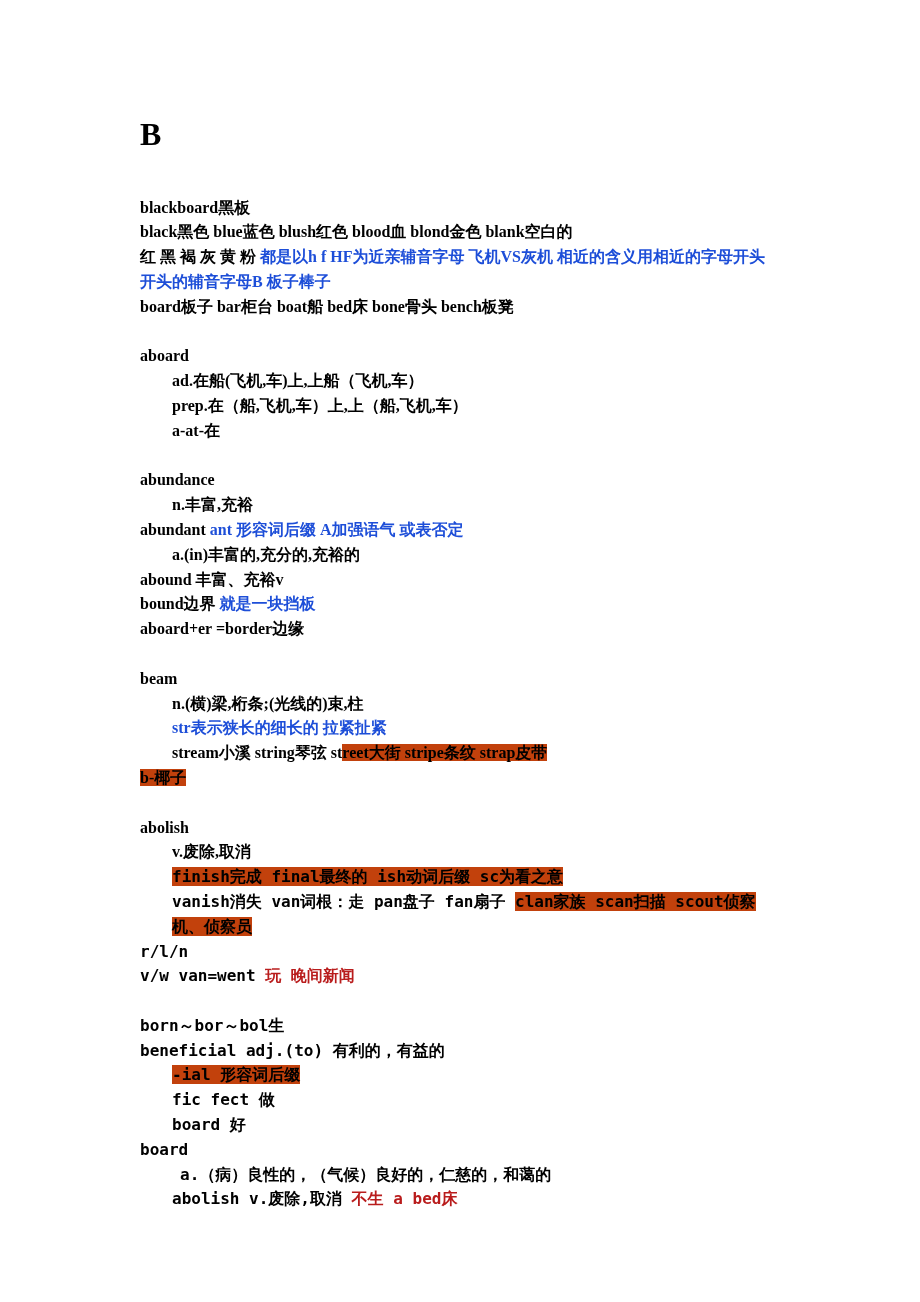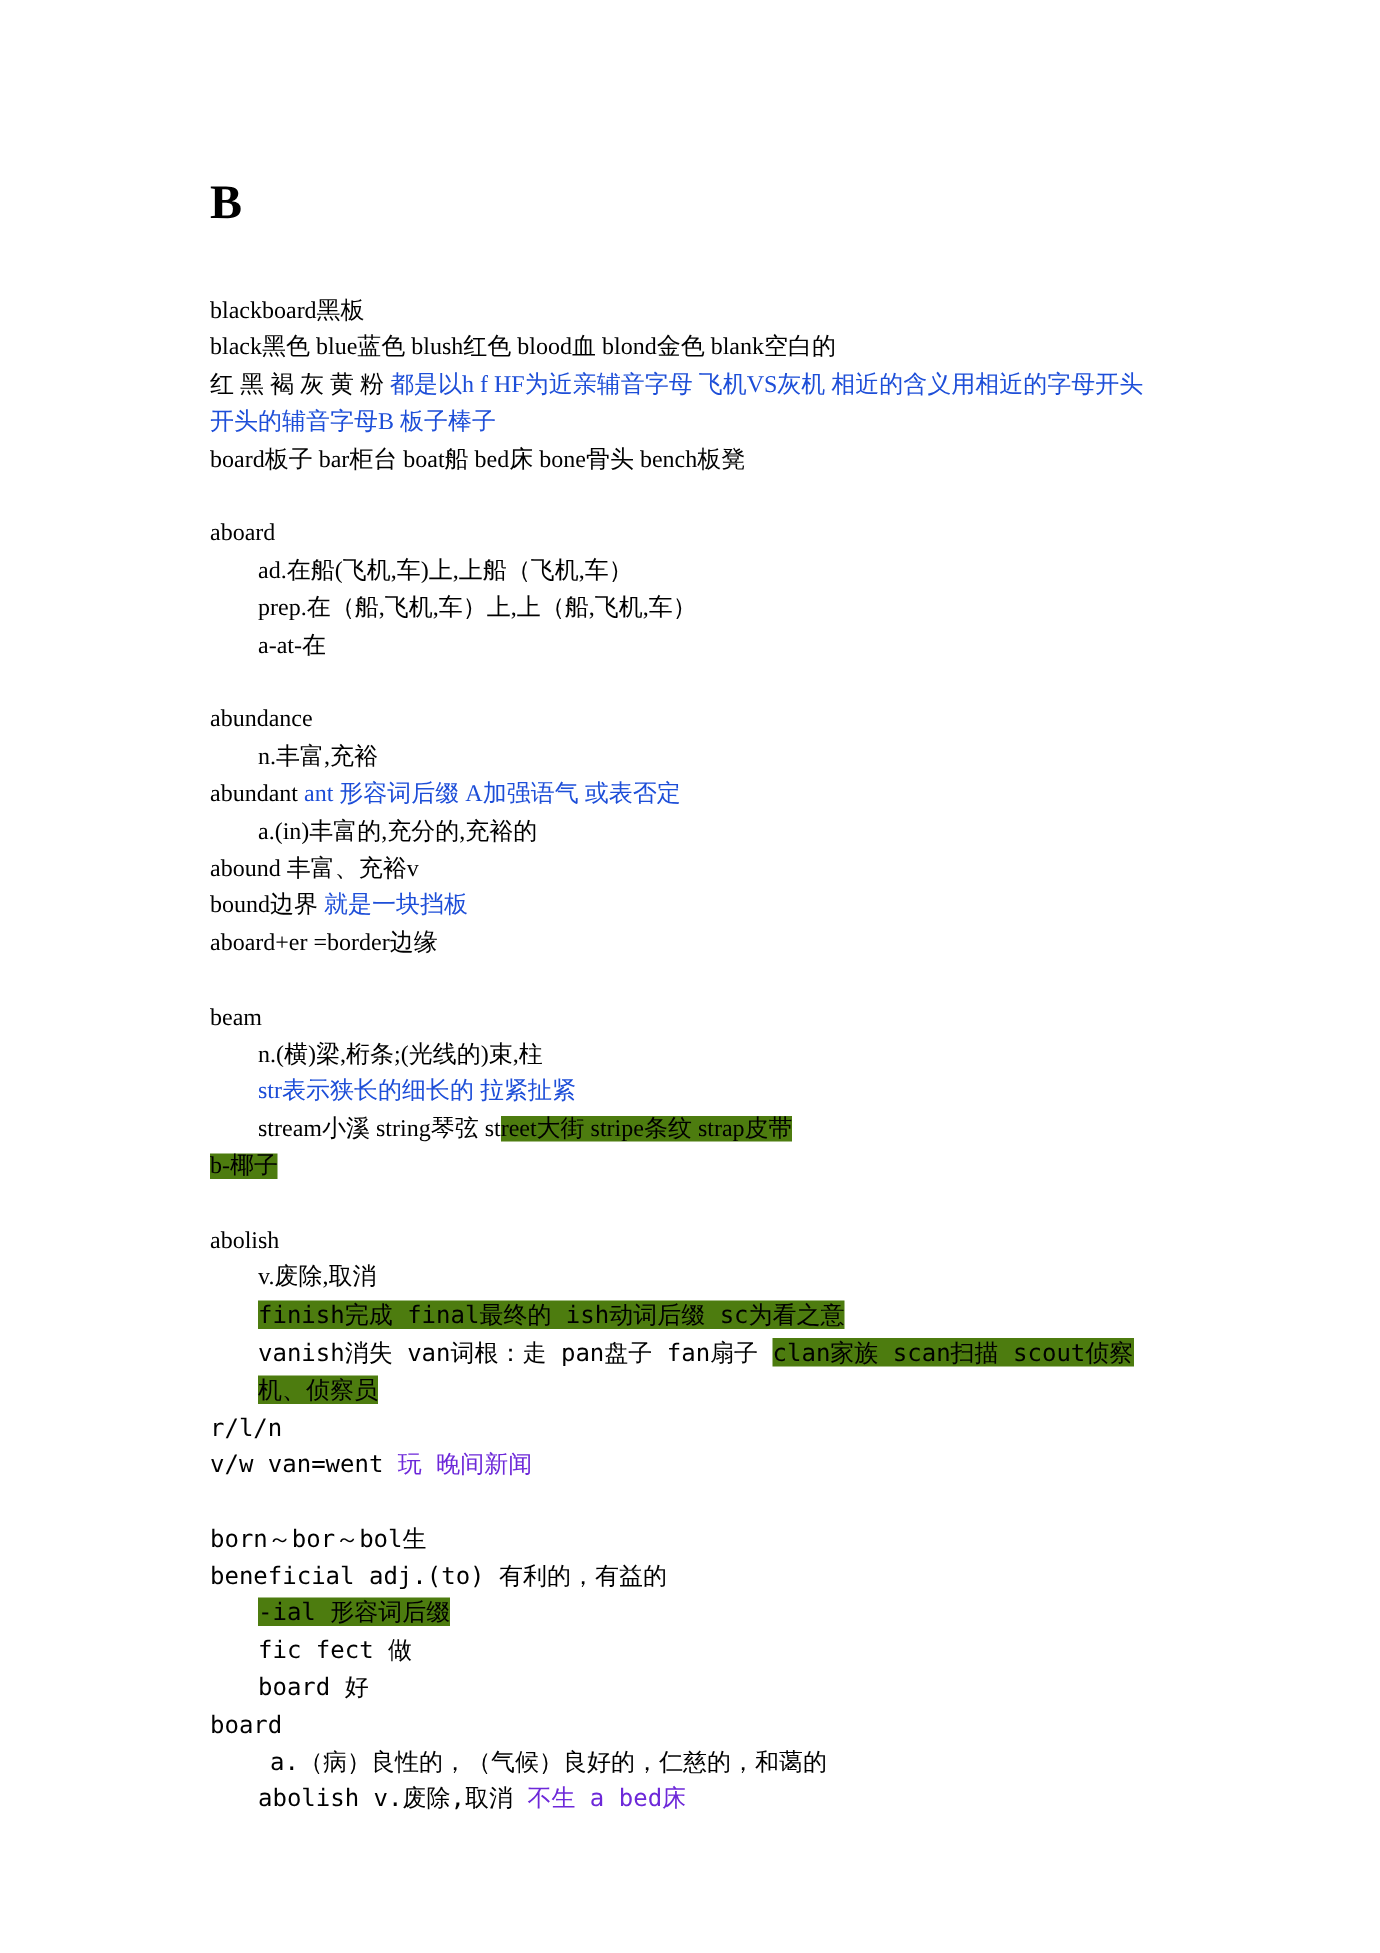--- a/index.html
+++ b/index.html
@@ -14,32 +14,33 @@
     box-sizing: border-box;
   }
   h1 {
     font-family: "Times New Roman", serif;
     font-size: 32px;
     font-weight: bold;
     margin: 0 0 36px 0;
   }
   p {
     margin: 0;
+    font-weight: bold;
   }
   .indent {
     padding-left: 2em;
   }
   .green {
     color: #1d4ed8;
   }
   .orange-red {
-    color: #6d28d9;
+    color: #b91c1c;
   }
   .hl {
-    background: #4d7c0f;
+    background: #c2410c;
   }
   .blank {
     height: 1.55em;
   }
   .mono {
     font-family: "SimSun", "Songti SC", monospace;
   }
 </style>
 </head>
 <body>

